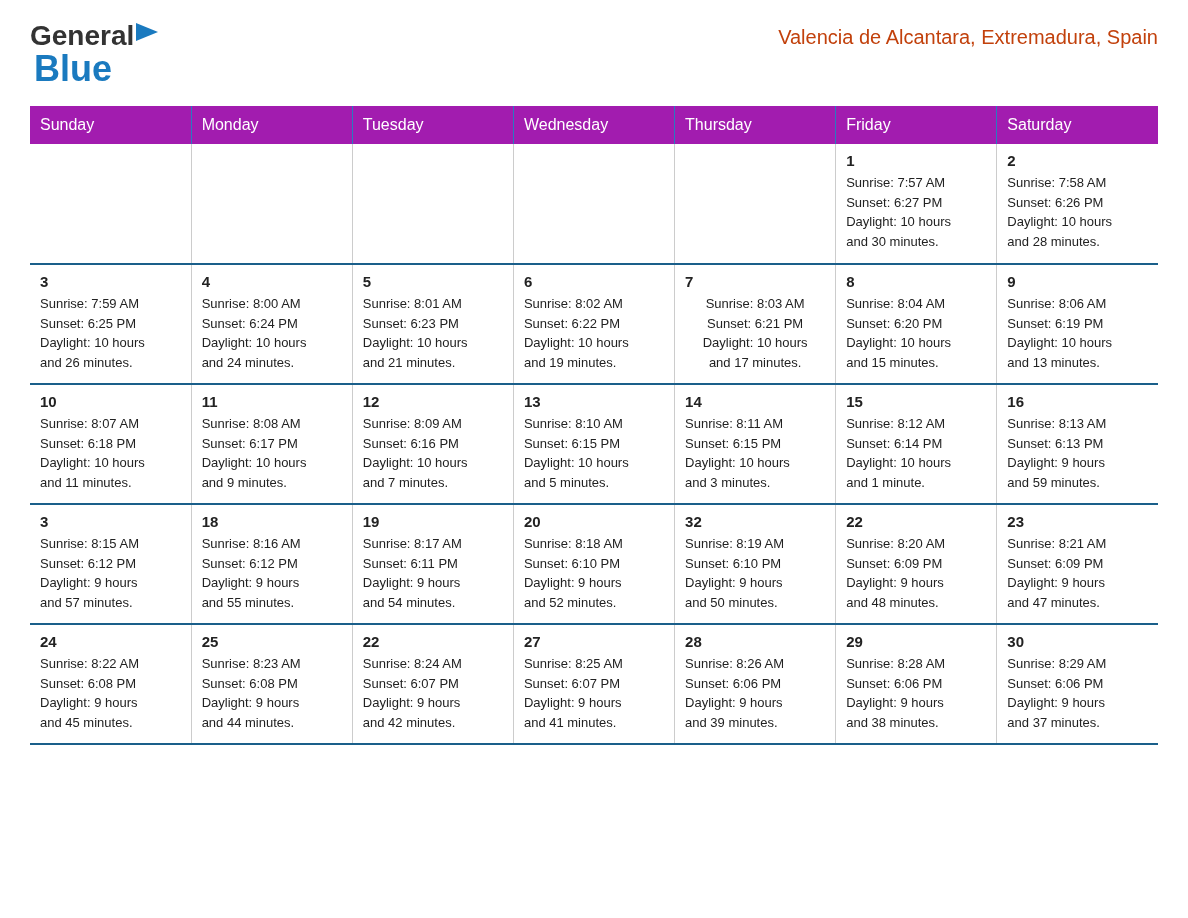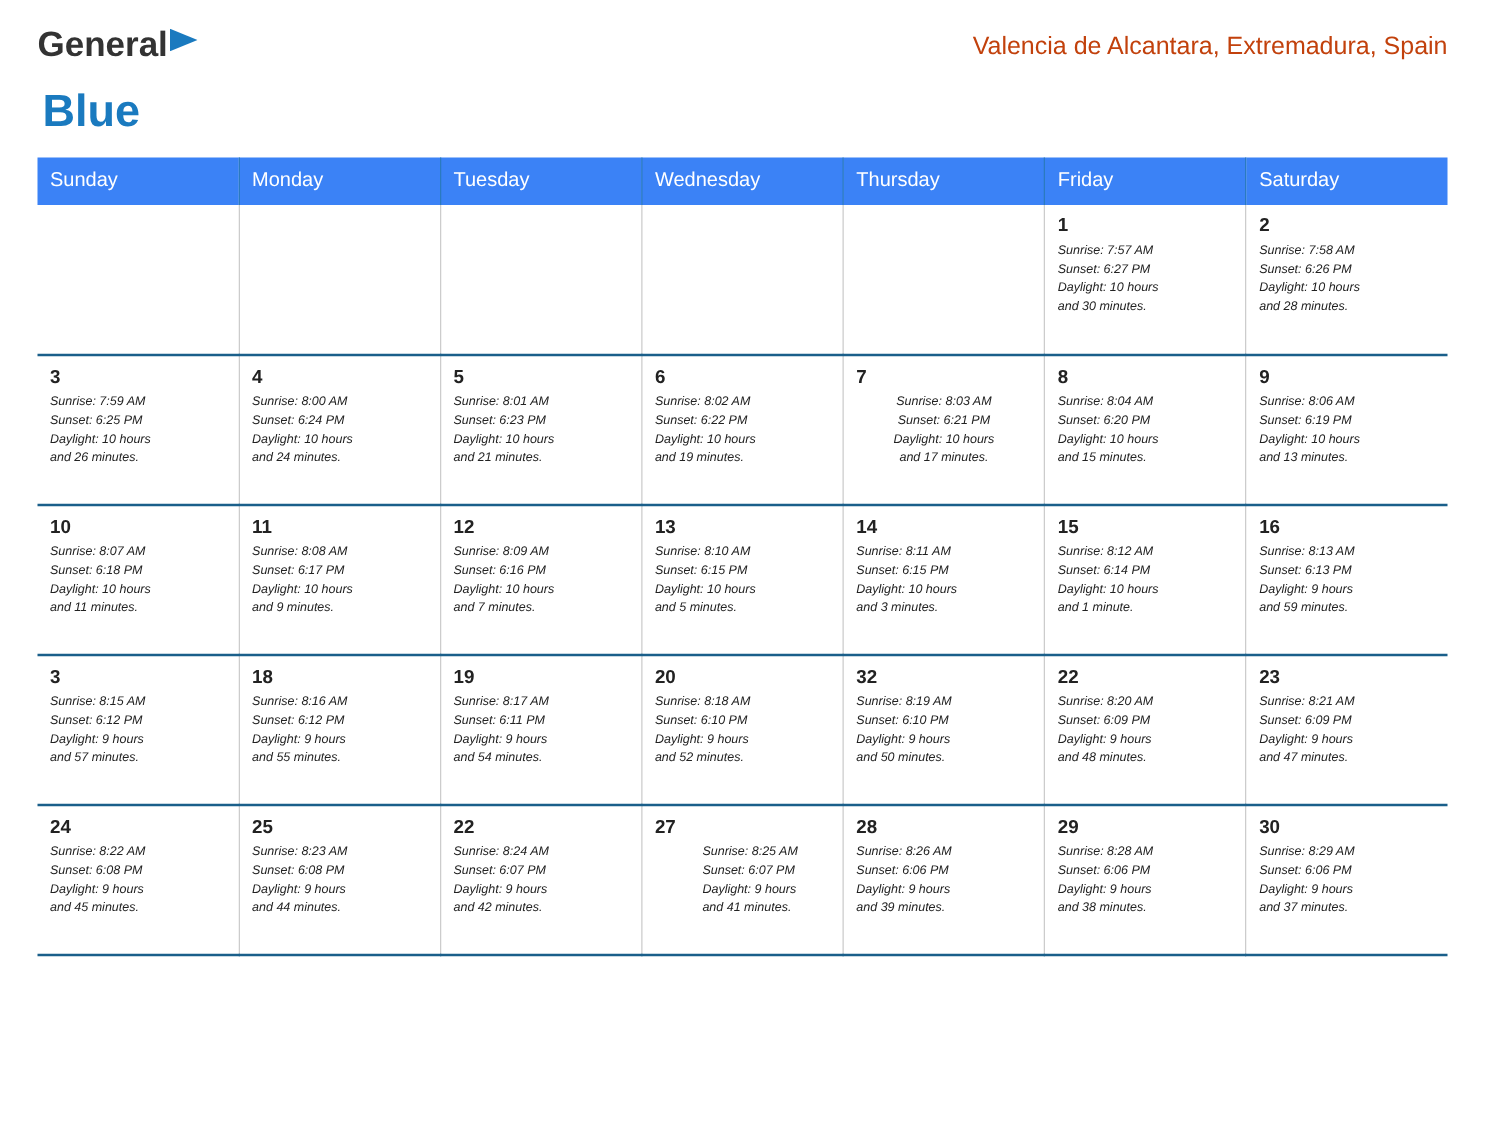--- a/index.html
+++ b/index.html
@@ -13,21 +13,20 @@
     .header {
       display: flex;
       align-items: flex-start;
       justify-content: space-between;
       margin-bottom: 10px;
     }
     .logo {
       display: flex;
       flex-direction: column;
       align-items: flex-start;
-      gap: 20px;
     }
     .title-section {
       text-align: right;
     }
     .month-title {
       font-size: 52px;
       font-weight: bold;
       color: #222;
       line-height: 1;
     }
@@ -35,21 +34,21 @@
       font-size: 20px;
       color: #c2410c;
       margin-top: 6px;
     }
     table {
       width: 100%;
       border-collapse: collapse;
       margin-top: 16px;
     }
     thead tr {
-      background-color: #3b82f6;
+      background-color: #a21caf;
     }
     thead th {
       color: #fff;
       font-size: 16px;
       font-weight: normal;
       padding: 10px 10px;
       text-align: left;
       border-right: 1px solid #2a7abf;
     }
     thead th:last-child {
@@ -72,24 +71,23 @@
       border-right: none;
     }
     .day-number {
       font-size: 15px;
       font-weight: bold;
       color: #222;
       display: block;
       margin-bottom: 4px;
     }
     .day-info {
-      font-size: 10px;
+      font-size: 13px;
       color: #222;
       line-height: 1.5;
-      font-style: italic;
     }
     .empty-cell {
       background: #fff;
     }
   </style>
 </head>
 <body>
 
 <div class="header">
   <div class="logo">
@@ -314,21 +312,21 @@
         </td>
         <td>
           <span class="day-number">22</span>
           <div class="day-info" style="white-space: pre-line;">Sunrise: 8:24 AM
 Sunset: 6:07 PM
 Daylight: 9 hours
 and 42 minutes.</div>
         </td>
         <td>
           <span class="day-number">27</span>
-          <div class="day-info" style="white-space: pre-line; margin-left: 38px;">Sunrise: 8:25 AM
+          <div class="day-info" style="white-space: pre-line;">Sunrise: 8:25 AM
 Sunset: 6:07 PM
 Daylight: 9 hours
 and 41 minutes.</div>
         </td>
         <td>
           <span class="day-number">28</span>
           <div class="day-info" style="white-space: pre-line;">Sunrise: 8:26 AM
 Sunset: 6:06 PM
 Daylight: 9 hours
 and 39 minutes.</div>

